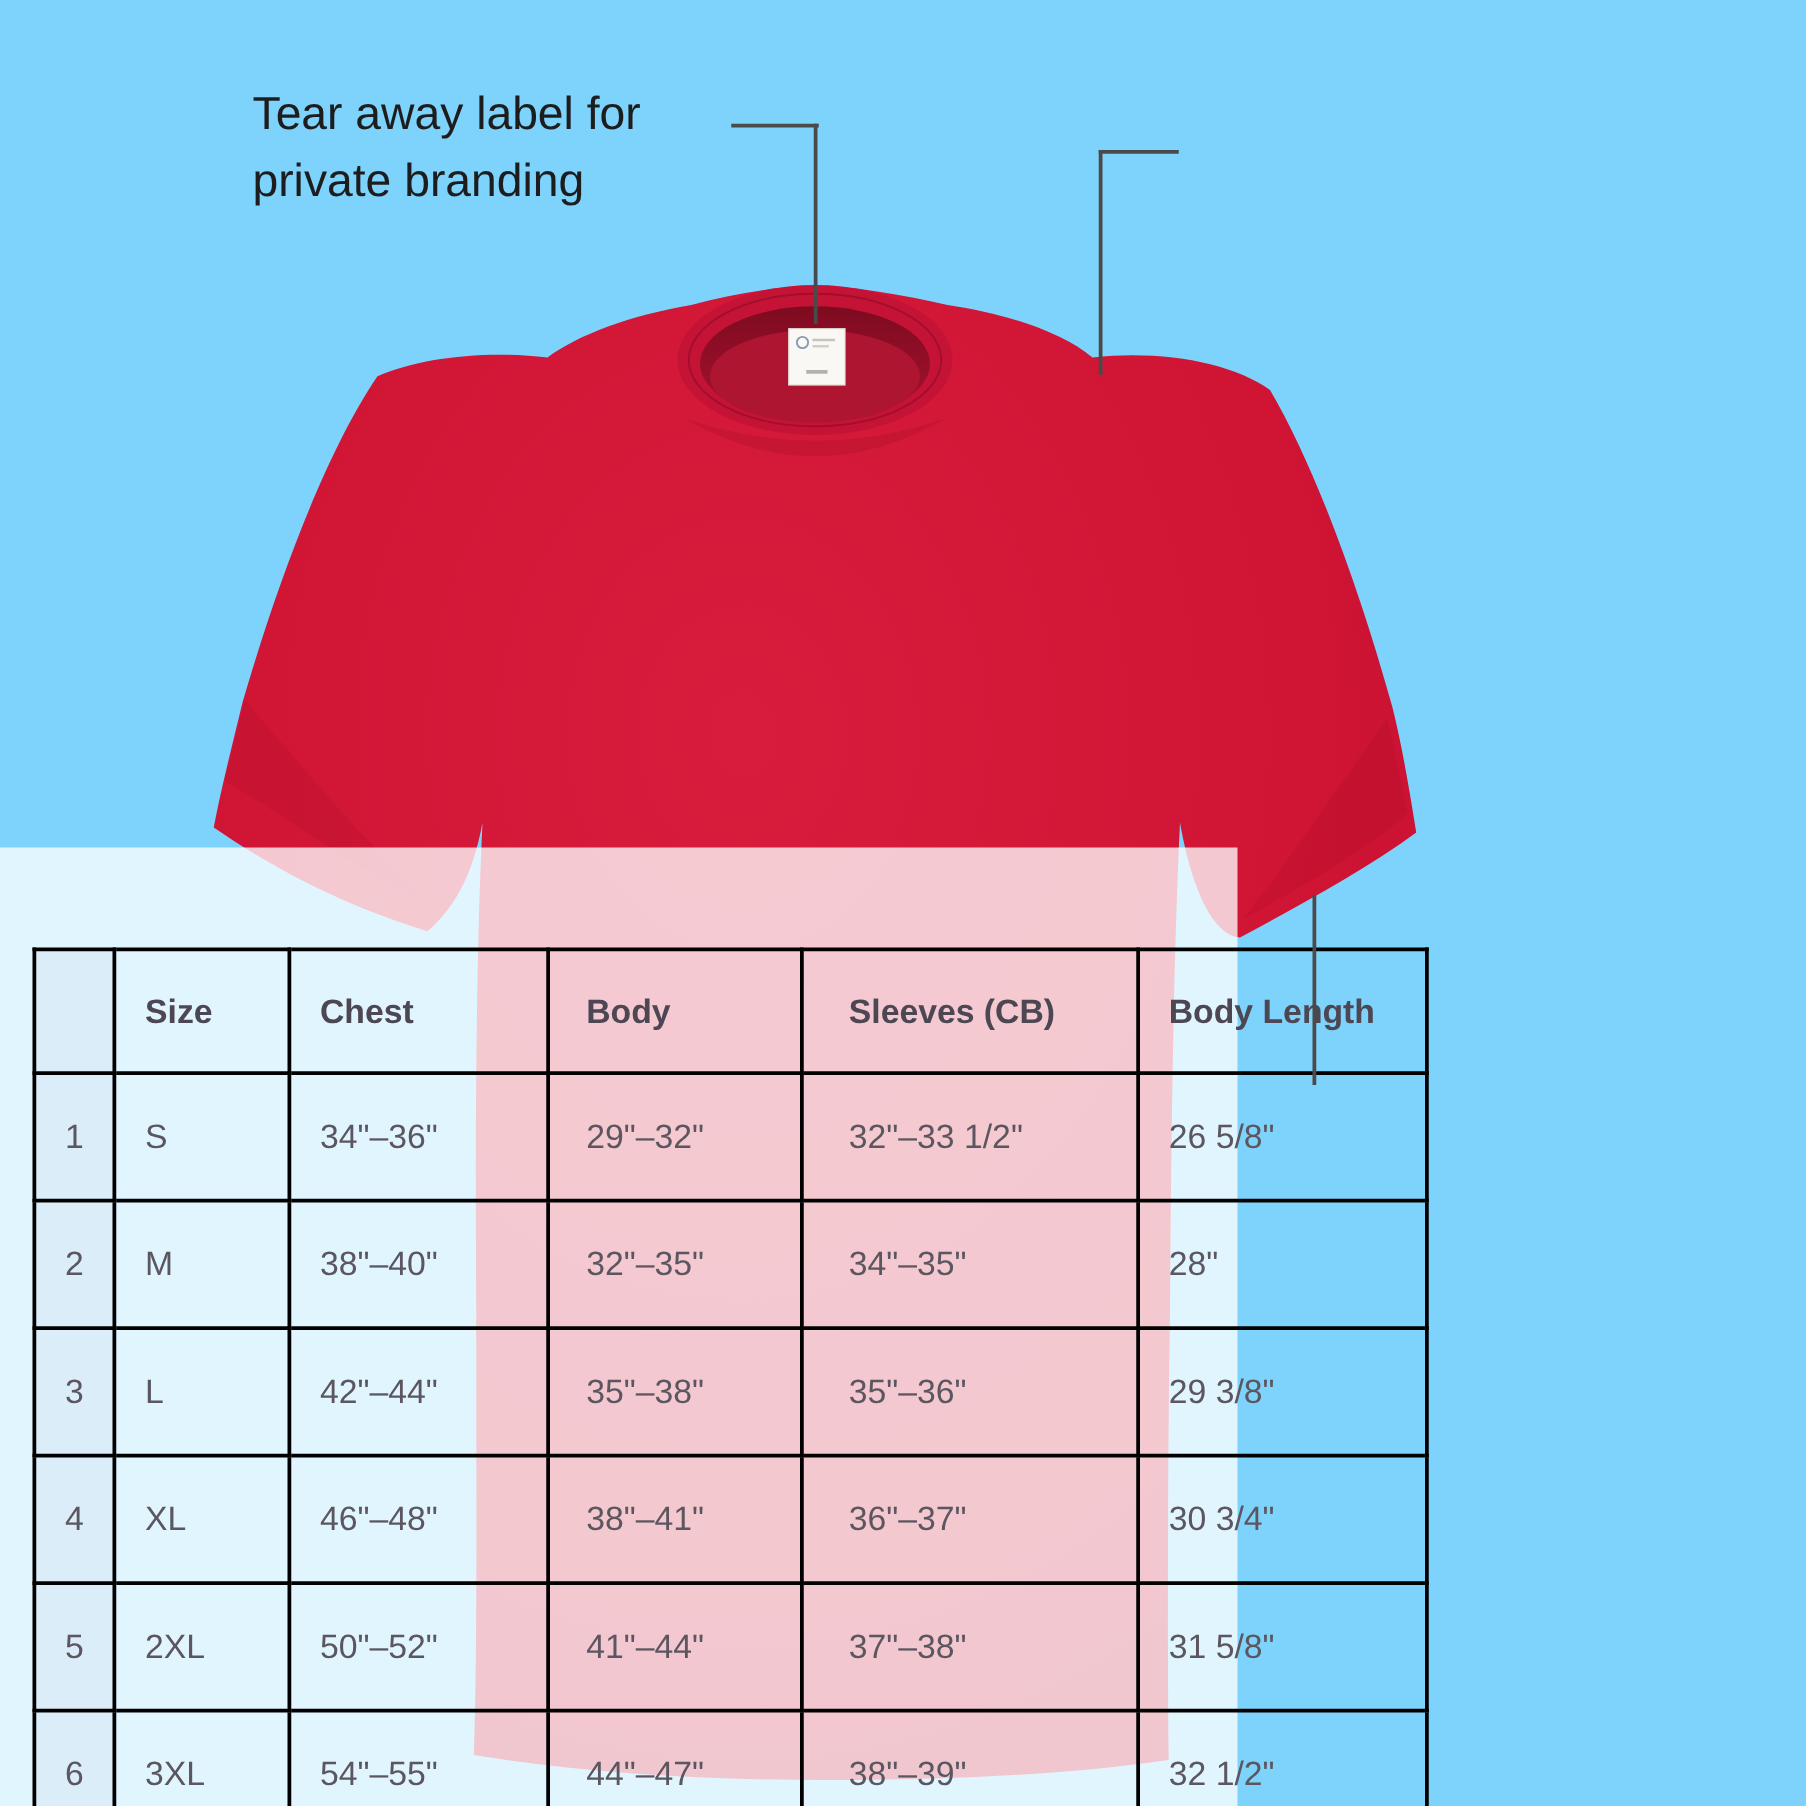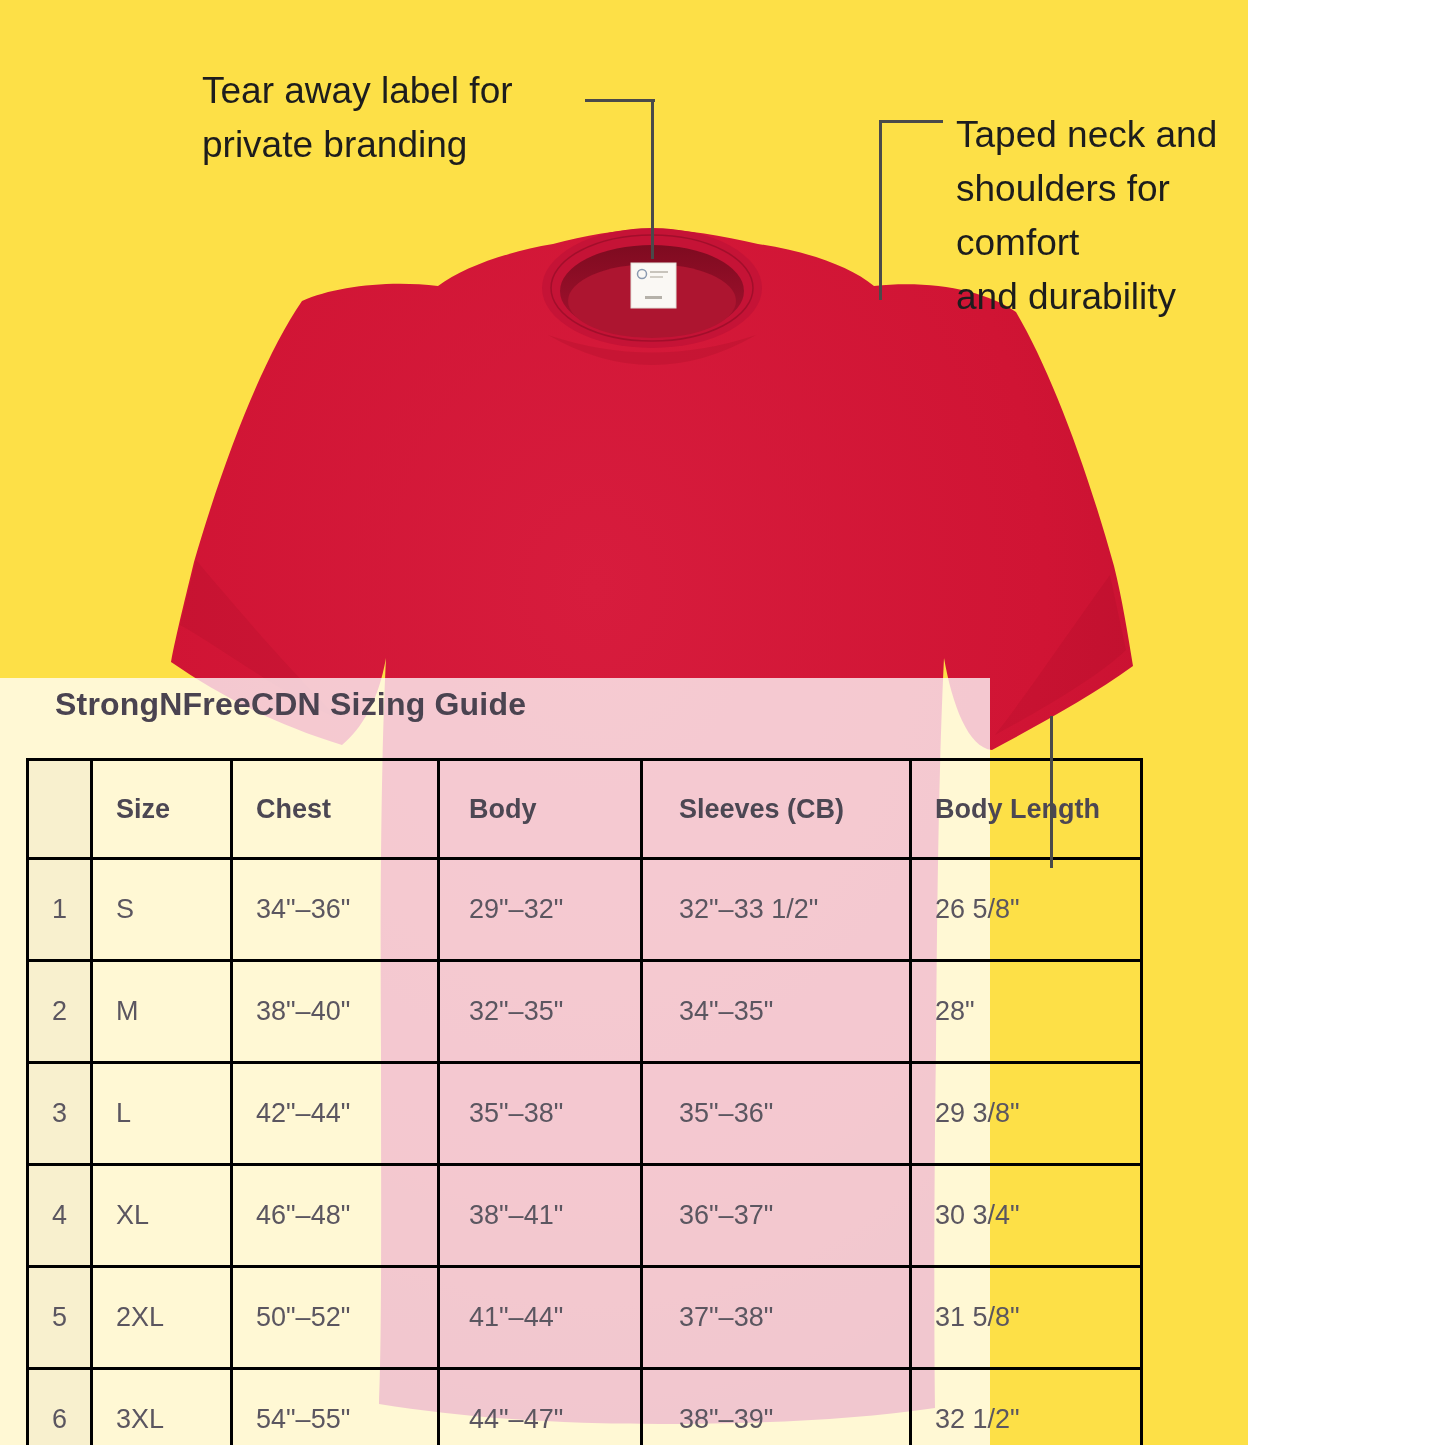--- a/index.html
+++ b/index.html
@@ -3,23 +3,23 @@
 <meta charset="utf-8">
 <style>
   html, body {
     margin: 0;
     padding: 0;
     background: #ffffff;
     font-family: "Liberation Sans", sans-serif;
   }
   .canvas {
     position: relative;
-    width: 1248px;
+    width: 1445px;
     height: 1445px;
-    background: #fde047;
+    background: #7dd3fc;
     overflow: hidden;
   }
   
   .shirt-svg {
     position: absolute;
     left: 0; top: 0;
     z-index: 1;
   }
   
   .sizing-panel {
@@ -157,27 +157,23 @@
   <div class="callout-line" style="left:651px; top:99px; width:3px; height:160px;"></div>
 
   <div class="callout-line" style="left:879px; top:120px; width:64px; height:3px;"></div>
   <div class="callout-line" style="left:879px; top:120px; width:3px; height:180px;"></div>
 
   <div class="callout-line" style="left:1050px; top:716px; width:3px; height:152px;"></div>
 
   <div class="callout-text" style="left:202px; top:64px;">Tear away label for
 private branding</div>
 
-  <div class="callout-text" style="left:956px; top:108px;">Taped neck and
-shoulders for comfort
-and durability</div>
 
 
   <div class="sizing-panel">
-    <div class="sizing-title">StrongNFreeCDN Sizing Guide</div>
 
     <table class="sizing-table">
       <thead>
         <tr id="size-table-head">
             <th class="col0"></th>
             <th class="col1">Size</th>
             <th class="col2">Chest</th>
             <th class="col3">Body</th>
             <th class="col4">Sleeves (CB)</th>
             <th class="col5">Body Length</th>

